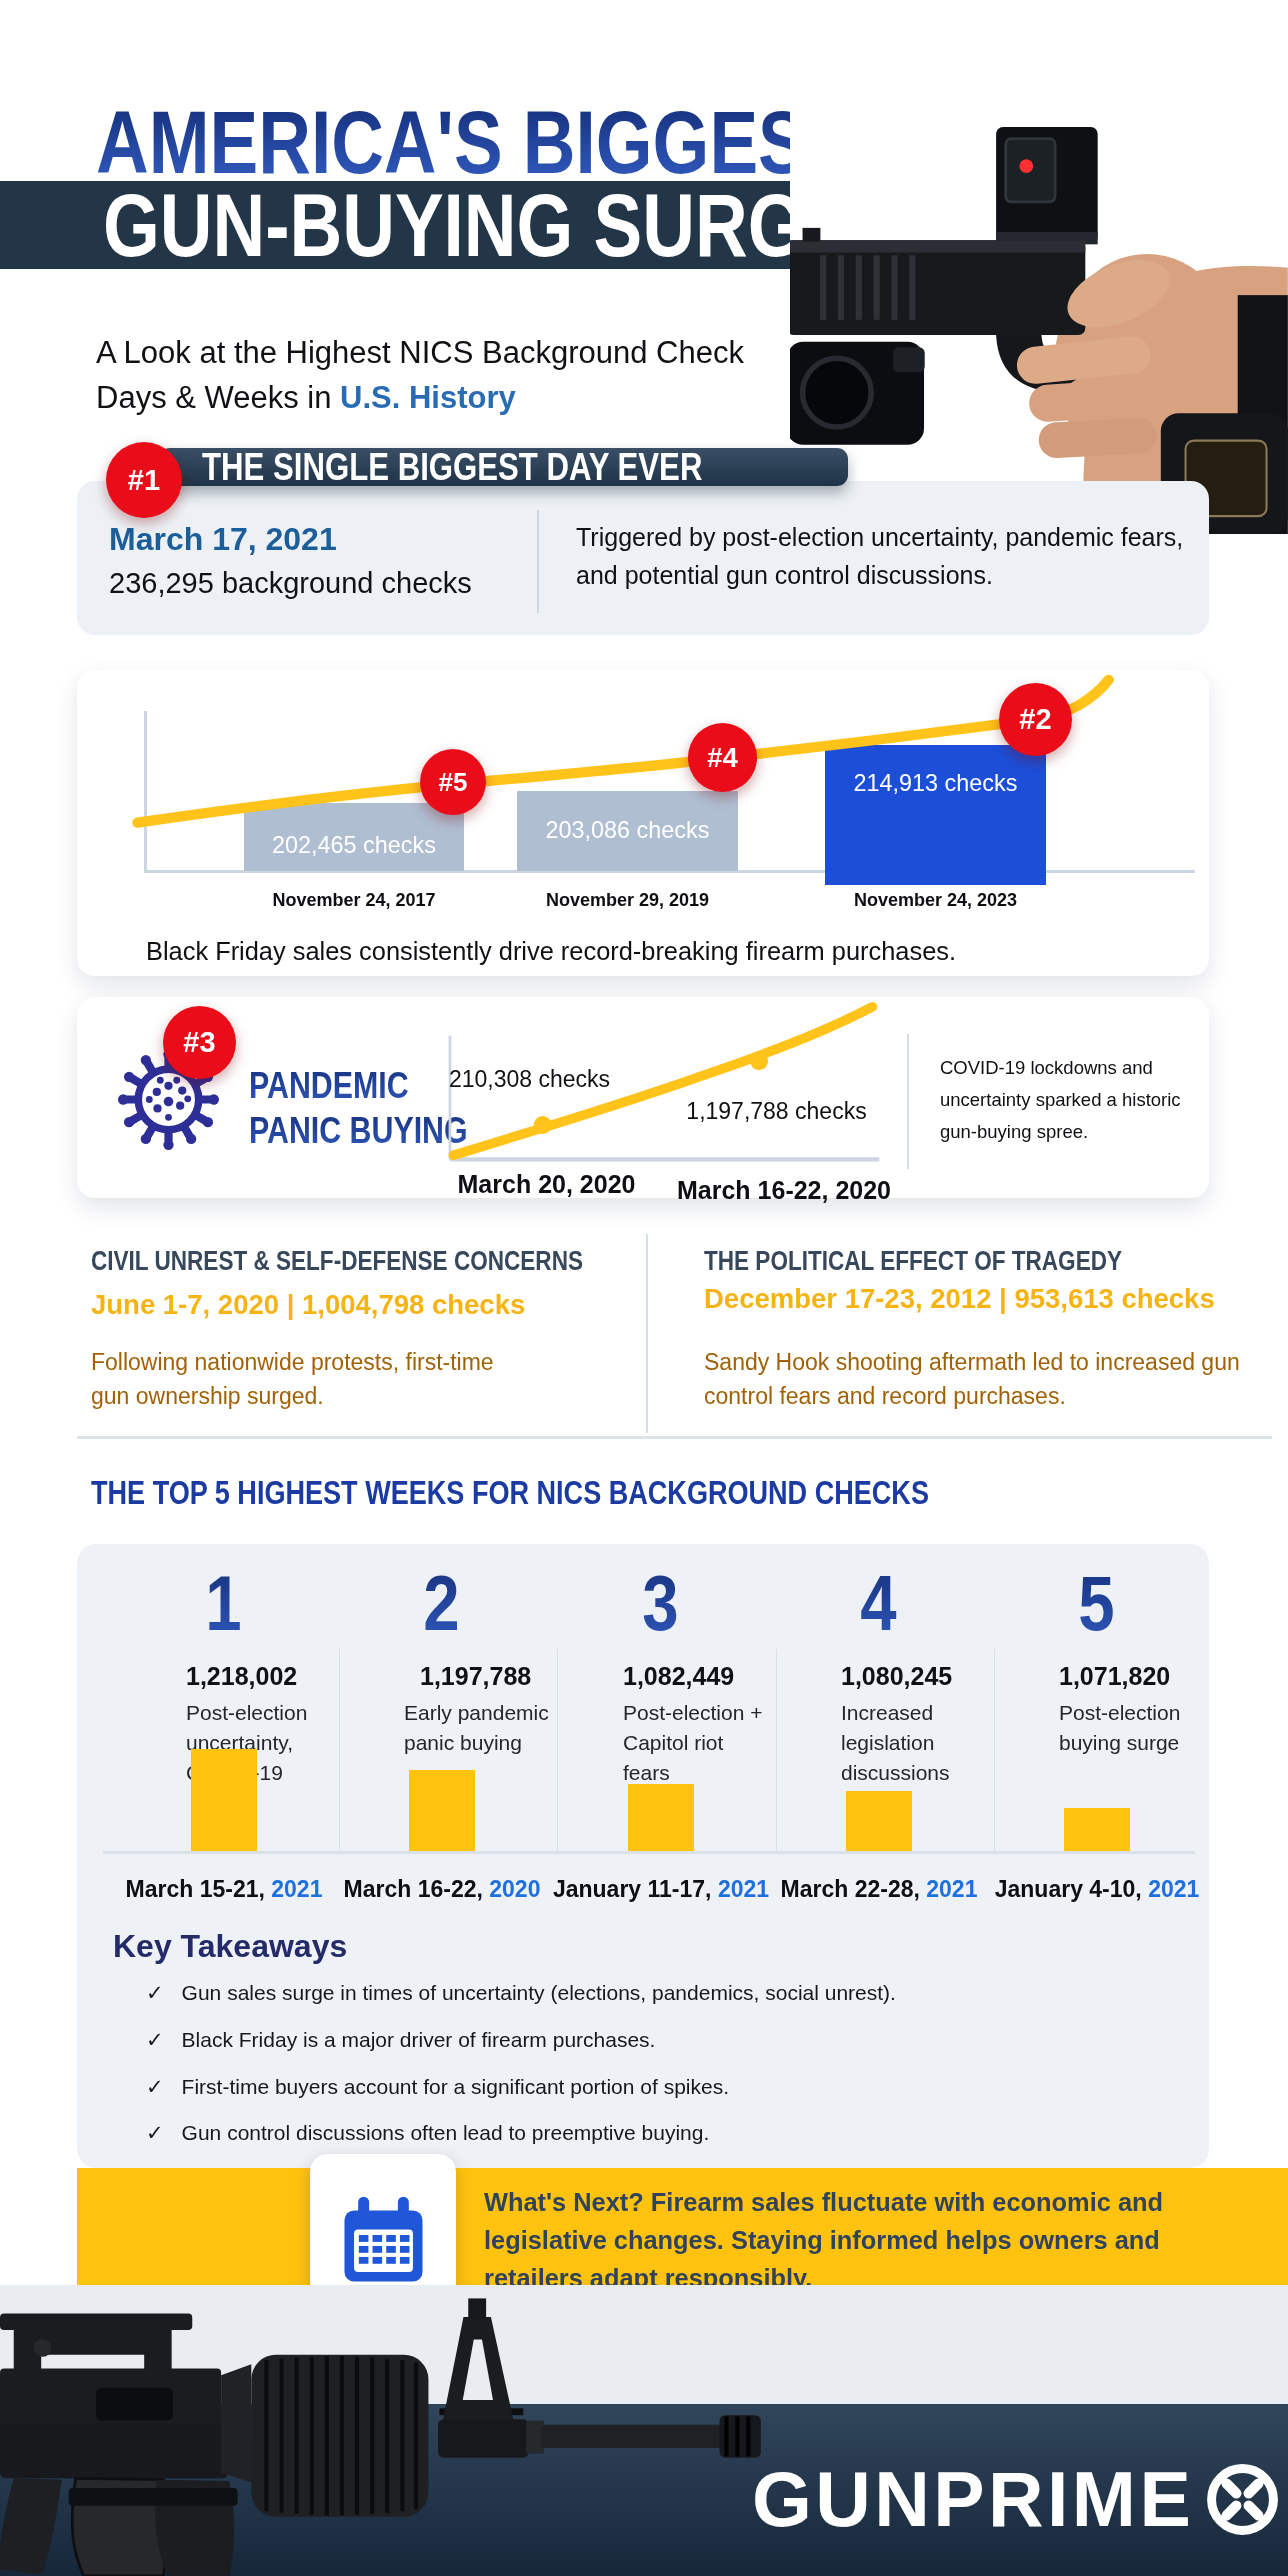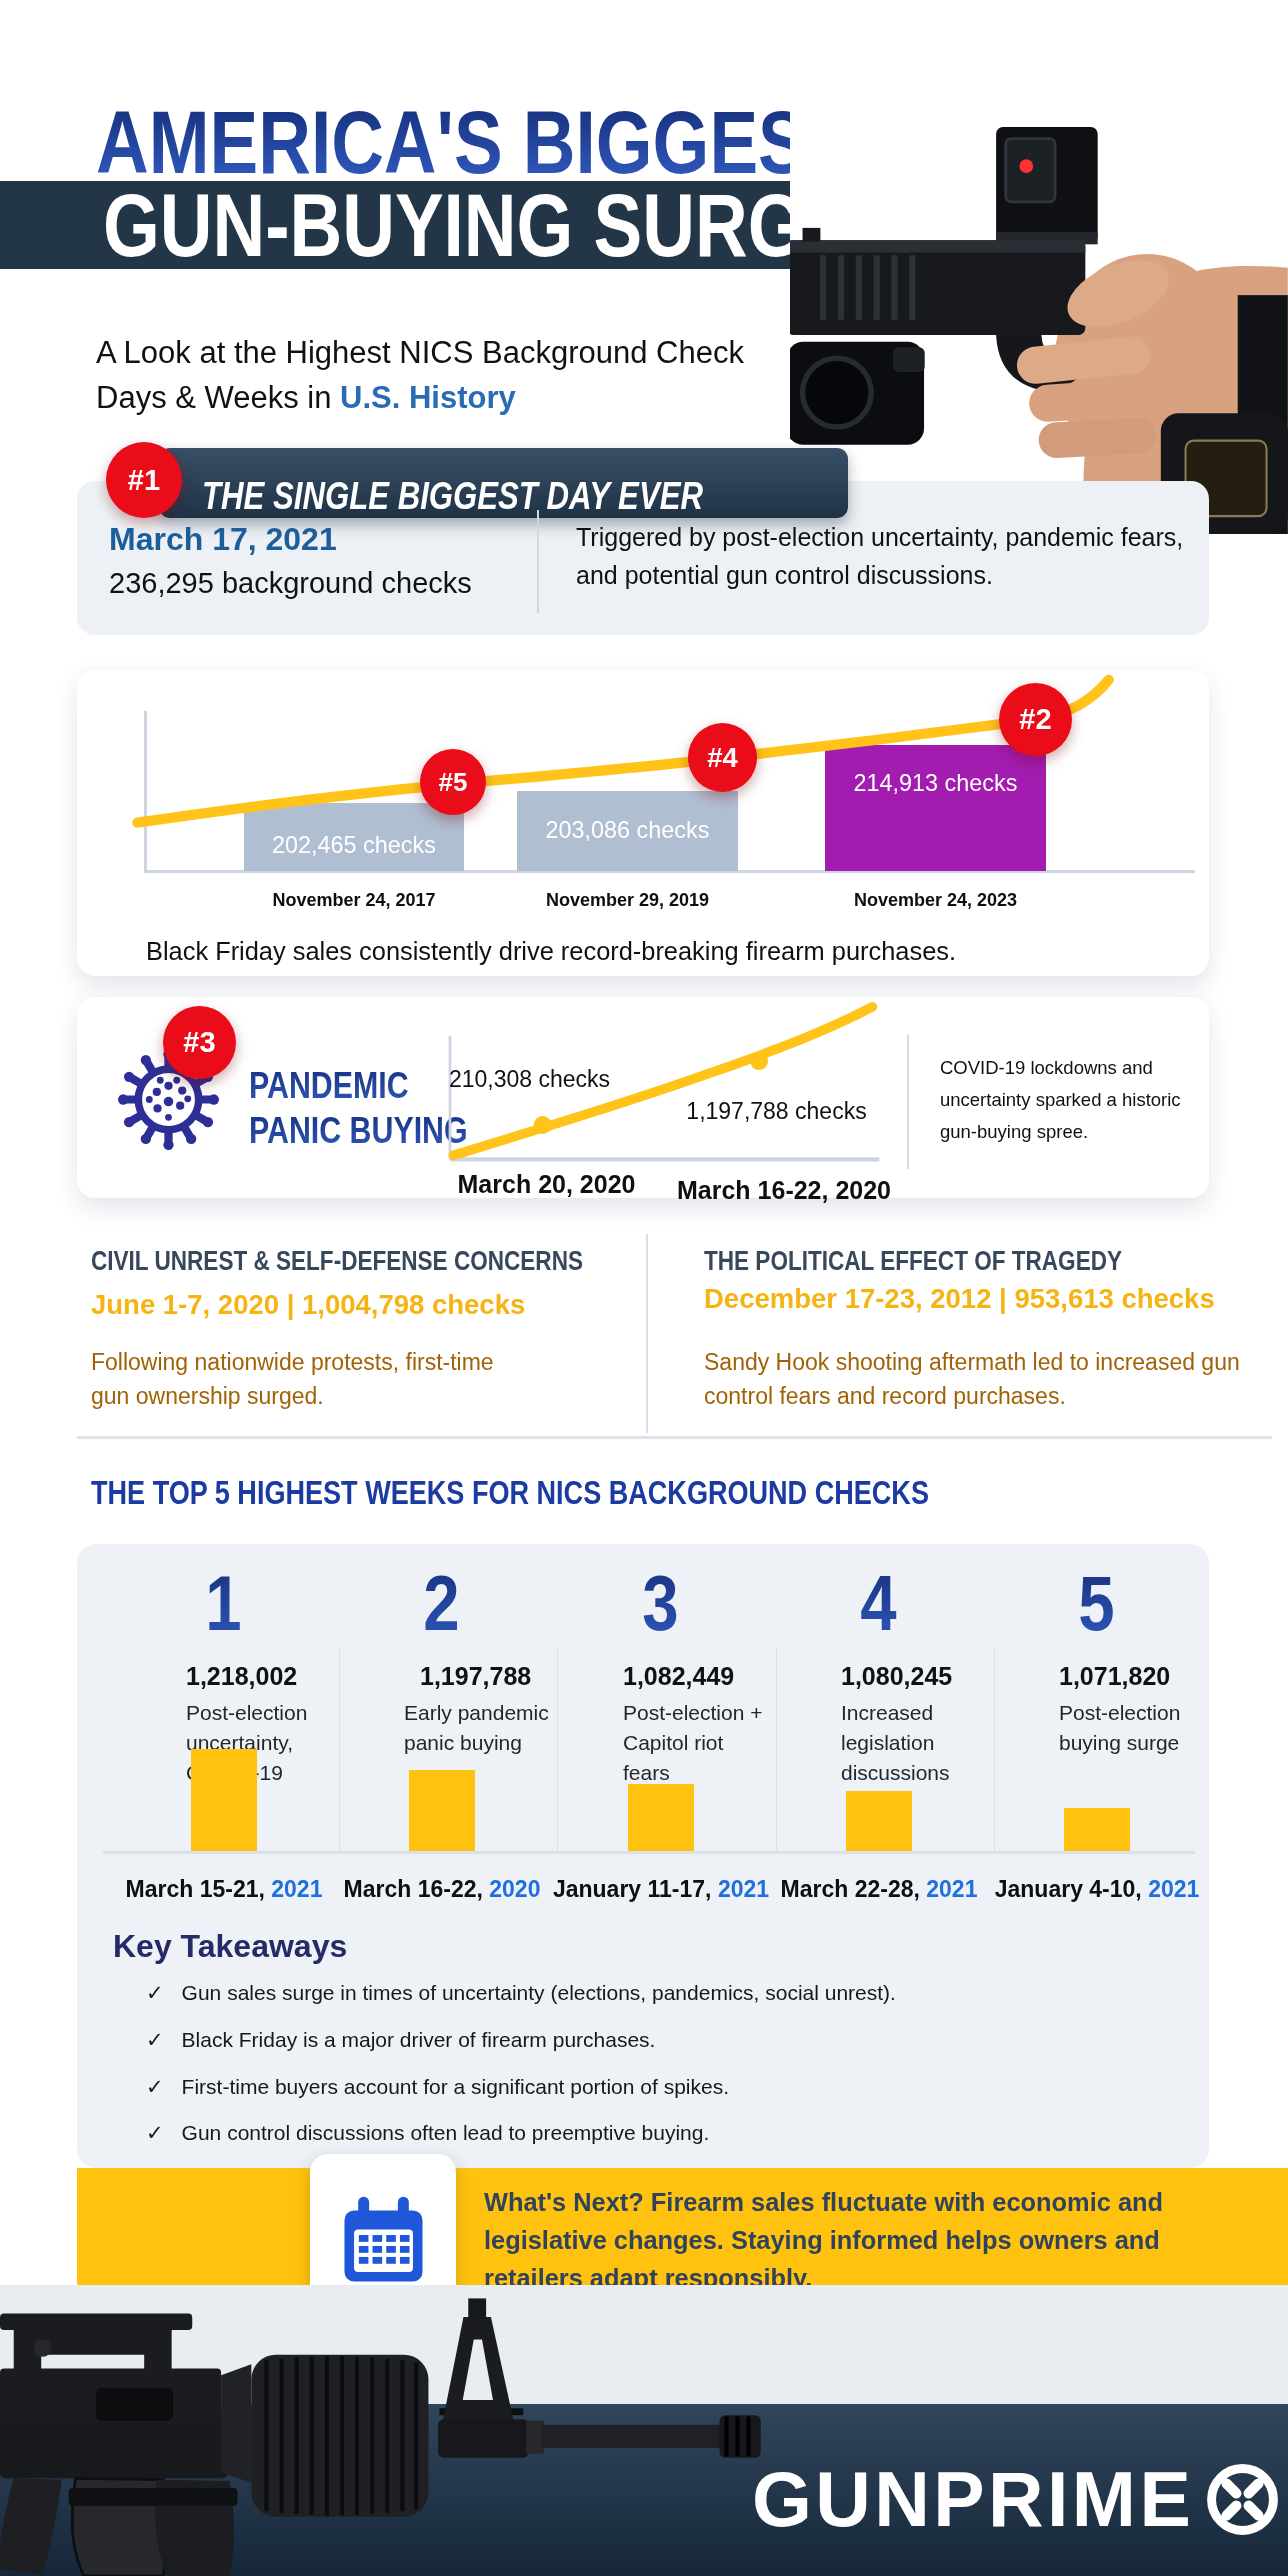--- a/index.html
+++ b/index.html
@@ -88,43 +88,43 @@
       </svg>
     </div>
 
     <div class="abs" style="left:96px;top:335px;font-size:31px;color:#101114;">A Look at the Highest NICS Background Check</div>
     <div class="abs" style="left:96px;top:380px;font-size:31px;color:#101114;">
       <span>Days &amp; Weeks in </span><span style="color:#2a6cb3;font-weight:bold;">U.S. History</span>
     </div>
   </div>
 
   <div class="abs card" style="left:77px;top:481px;width:1132px;height:154px;"></div>
-  <div class="abs" style="left:159px;top:448px;width:646px;height:70px;border-radius:11px;background:linear-gradient(180deg,#3a4f66,#1f3347);
-              box-shadow:0 6.9px 13.7px rgba(20,35,55,.35);display:flex;align-items:flex-end;padding-left:43px;font-style:italic;">
+  <div class="abs" style="left:159px;top:448px;width:646px;height:38px;border-radius:11px;background:linear-gradient(180deg,#3a4f66,#1f3347);
+              box-shadow:0 6.9px 13.7px rgba(20,35,55,.35);display:flex;align-items:center;padding-left:43px;">
     <span class="cond" style="font-size:38px;color:#ffffff;">THE SINGLE BIGGEST DAY EVER</span>
   </div>
   <div class="abs badge" style="left:106px;top:442px;width:76px;height:76px;font-size:29px;">#1</div>
 
   <div class="abs" style="left:109px;top:521px;font-size:32px;font-weight:800;color:#1b5e99;">March 17, 2021</div>
   <div class="abs" style="left:109px;top:567px;font-size:29px;color:#101114;">236,295 background checks</div>
   <div class="abs vdiv" style="left:537px;top:510px;height:103px;"></div>
   <div class="abs" style="left:576px;top:518px;width:615px;font-size:25px;line-height:38px;color:#101114;">Triggered by post-election uncertainty, pandemic fears, and potential gun control discussions.</div>
 
   <div class="abs whitecard" style="left:77px;top:670px;width:1132px;height:306px;"></div>
 
   <div class="abs" style="left:144px;top:711px;width:2.7px;height:162px;background:#cdd5e0;"></div>
   <div class="abs" style="left:144px;top:870px;width:1051px;height:3.4px;background:#cdd5e0;"></div>
 
   <div class="bf-bar" style="left:244px;top:803px;width:220px;height:68px;background:#b0bed2;">
     <span class="bar-label" style="top:29px;">202,465 checks</span>
   </div>
   <div class="bf-bar" style="left:517px;top:791px;width:221px;height:80px;background:#b0bed2;">
     <span class="bar-label" style="top:26px;">203,086 checks</span>
   </div>
-  <div class="bf-bar" style="left:825px;top:745px;width:221px;height:126px;background:#a21caf;">
+  <div class="bf-bar" style="left:825px;top:745px;width:221px;height:140px;background:#1d4ed8;">
     <span class="bar-label" style="top:25px;">214,913 checks</span>
   </div>
 
   <svg class="chart-svg" width="1132" height="306" viewBox="0 0 1648 445" style="left:77px;top:670px;">
     <path d="M88,222 C240,200 420,178 548,166 C690,153 820,142 940,128 C1080,112 1260,90 1396,72 C1442,66 1480,42 1502,14" fill="none" stroke="#FFC31A" stroke-width="15" stroke-linecap="round"></path>
   </svg>
 
   <div class="abs badge" style="left:420px;top:749px;width:66px;height:66px;font-size:26px;">#5</div>
   <div class="abs badge" style="left:688px;top:723px;width:69px;height:69px;font-size:27.5px;">#4</div>
   <div class="abs badge" style="left:999px;top:683px;width:73px;height:73px;font-size:29px;">#2</div>

